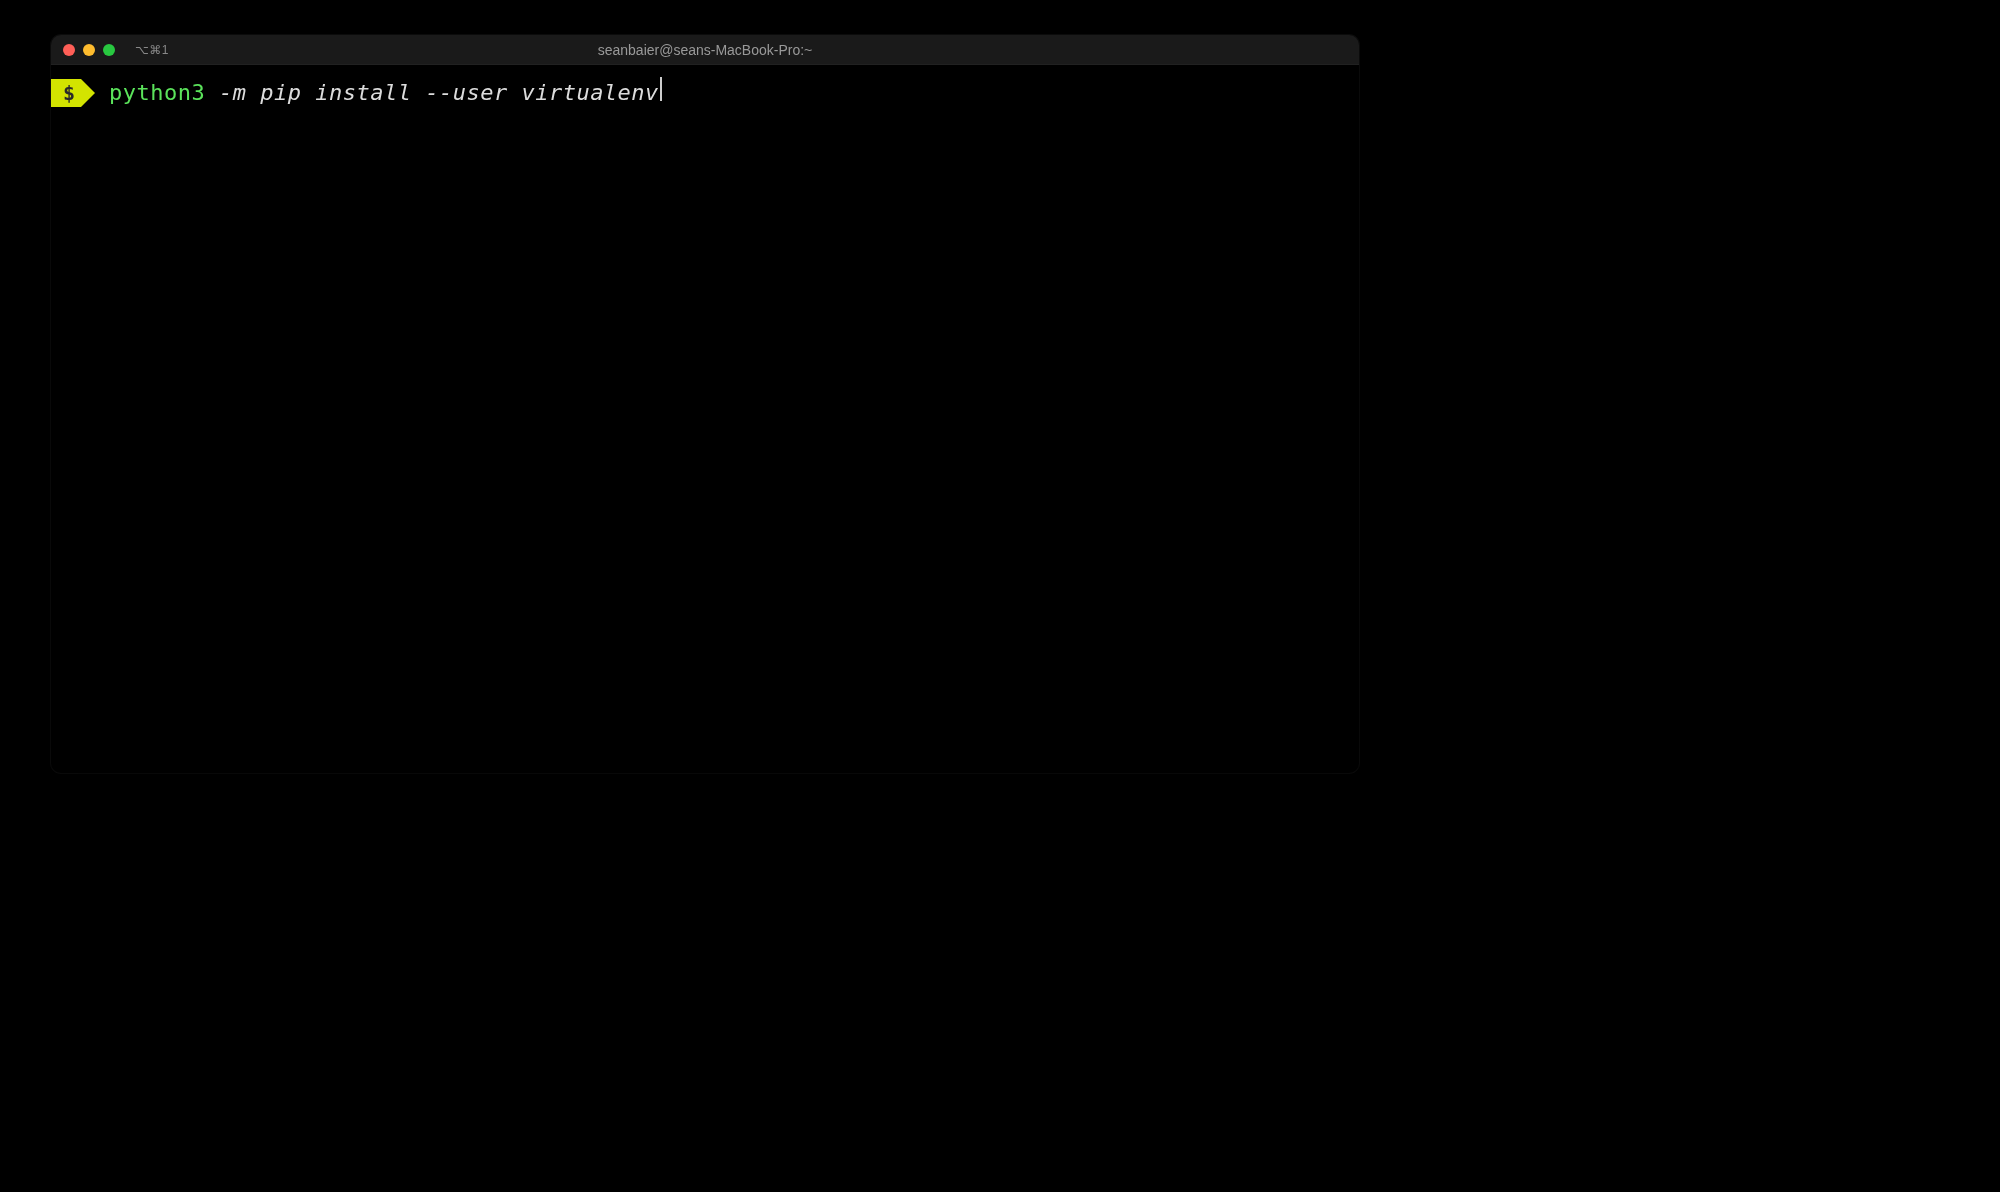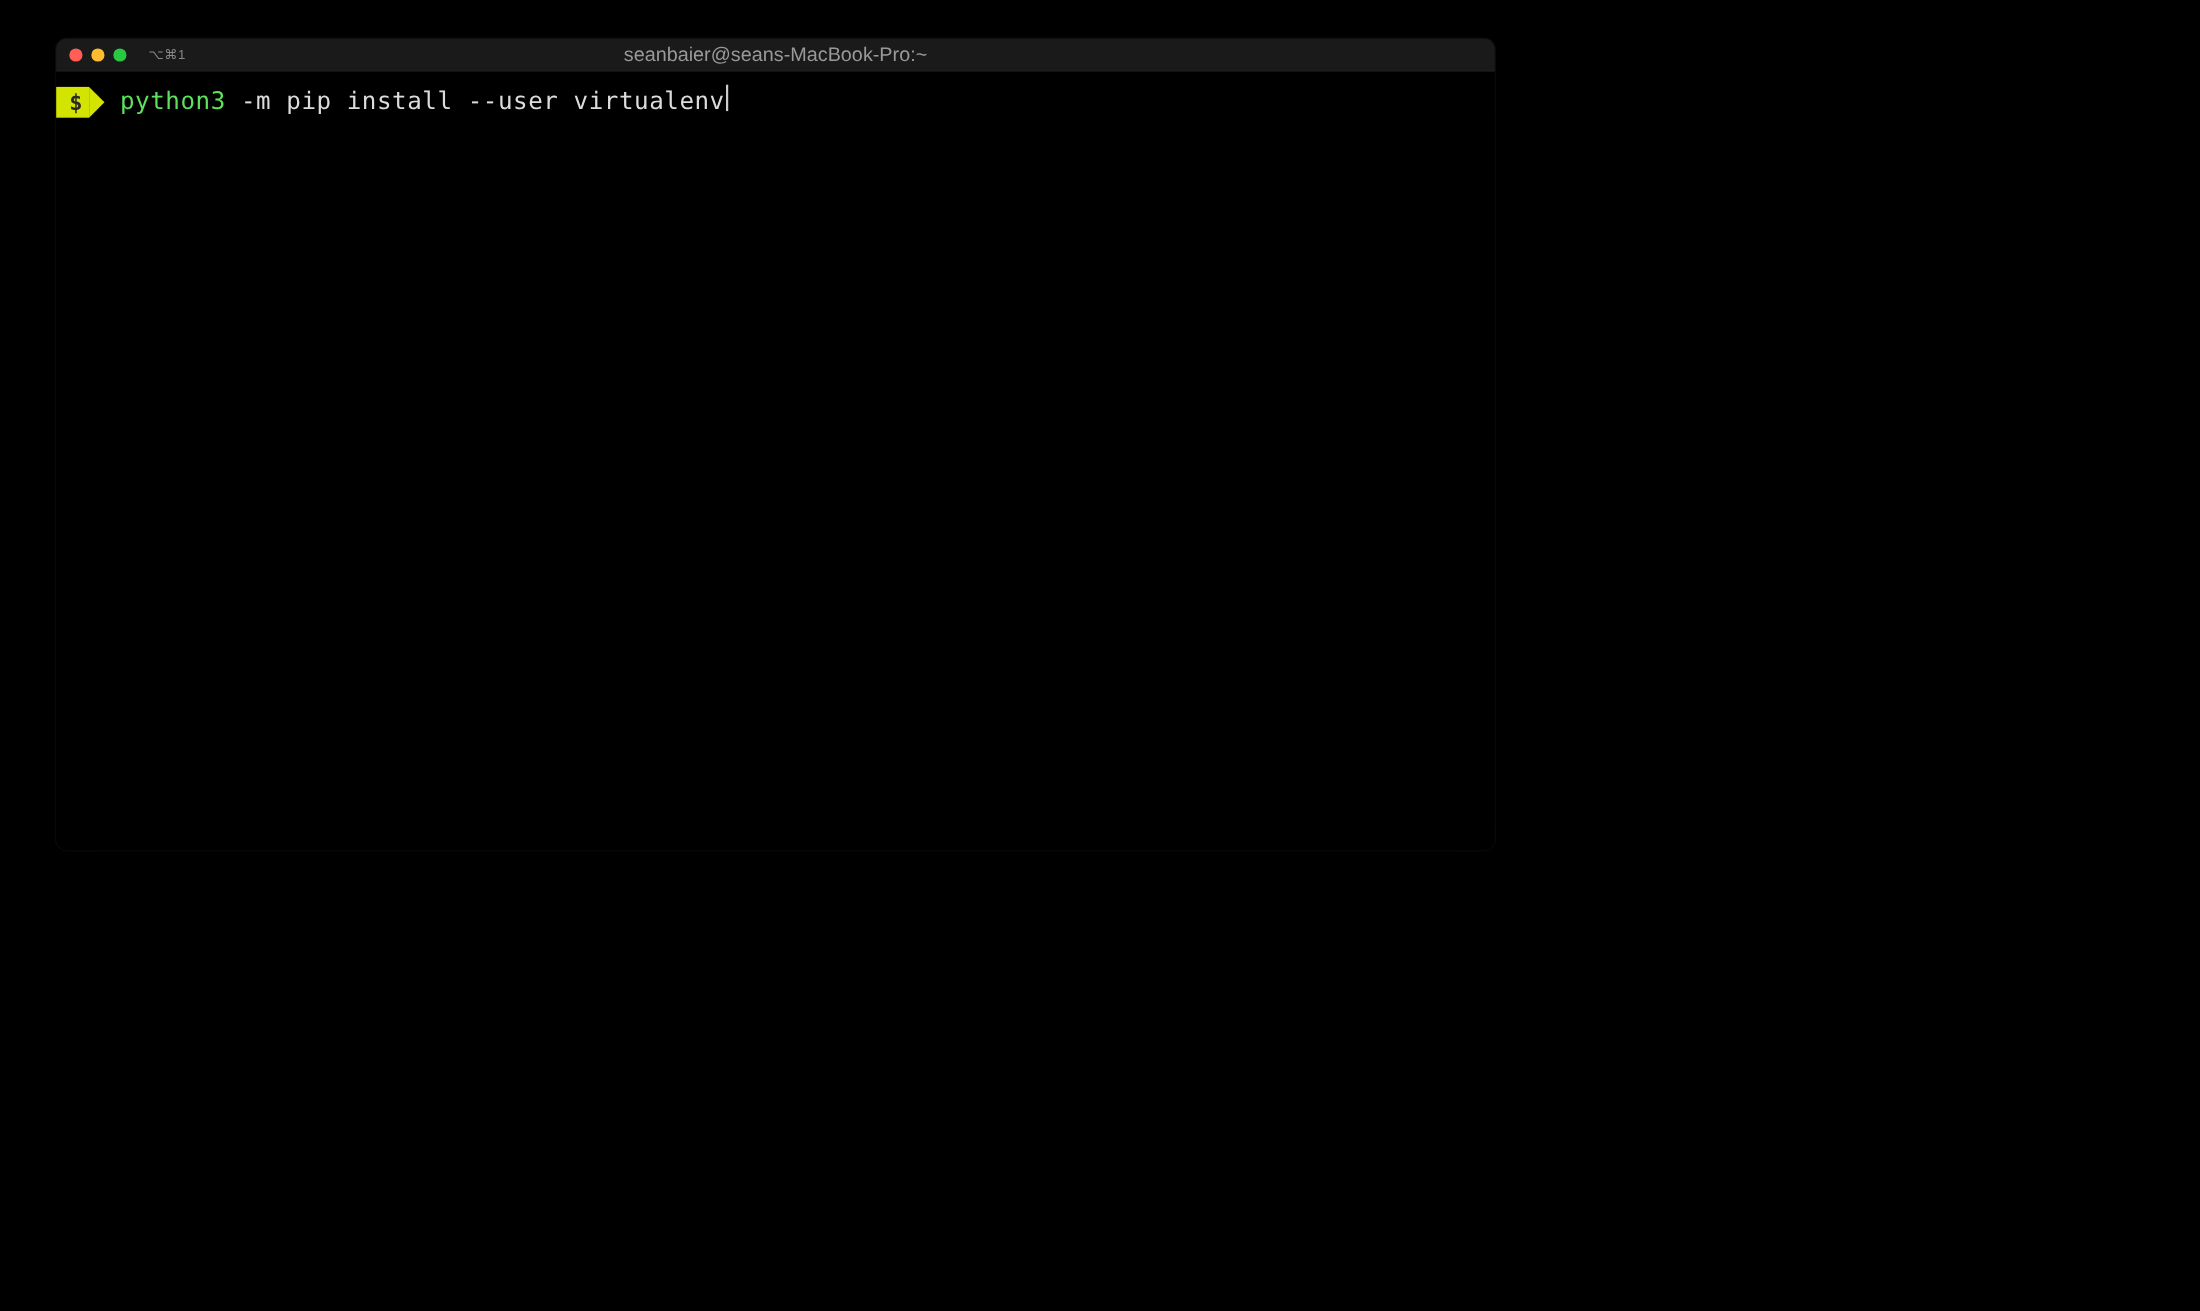--- a/index.html
+++ b/index.html
@@ -63,21 +63,21 @@
       margin-left: 20px;
       font-family: ui-sans-serif, -apple-system, sans-serif;
       letter-spacing: 0.5px;
     }
 
     .window-title {
       position: absolute;
       left: 50%;
       transform: translateX(-50%);
       color: #999;
-      font-size: 18px;
+      font-size: 14px;
       font-family: ui-sans-serif, -apple-system, sans-serif;
       font-weight: 500;
     }
 
     .terminal-body {
       flex: 1;
       background: #000000;
       padding: 12px 0 0 0;
       font-size: 22px;
       line-height: 1.4;
@@ -125,20 +125,21 @@
       letter-spacing: 0.5px;
     }
 
     .cmd-exec {
       color: #5be35b;
     }
 
     .cmd-args {
       color: #dcdcdc;
       white-space: pre;
+      font-style: italic;
     }
 
     .cursor {
       display: inline-block;
       width: 2px;
       height: 24px;
       background: #cccccc;
       margin-left: 1px;
       vertical-align: middle;
       position: relative;

